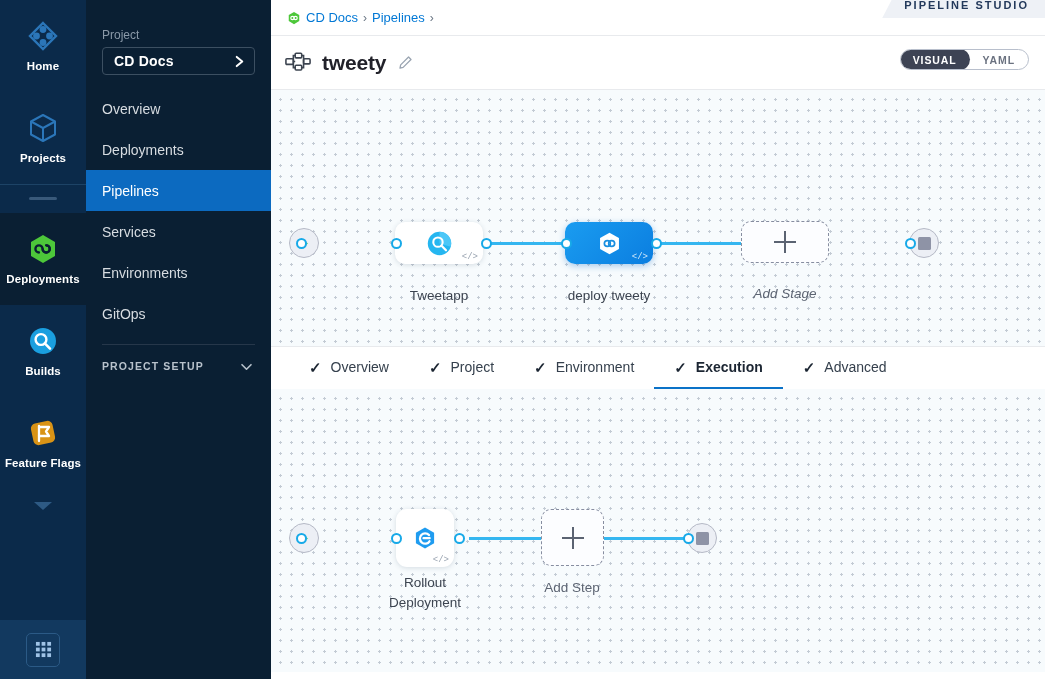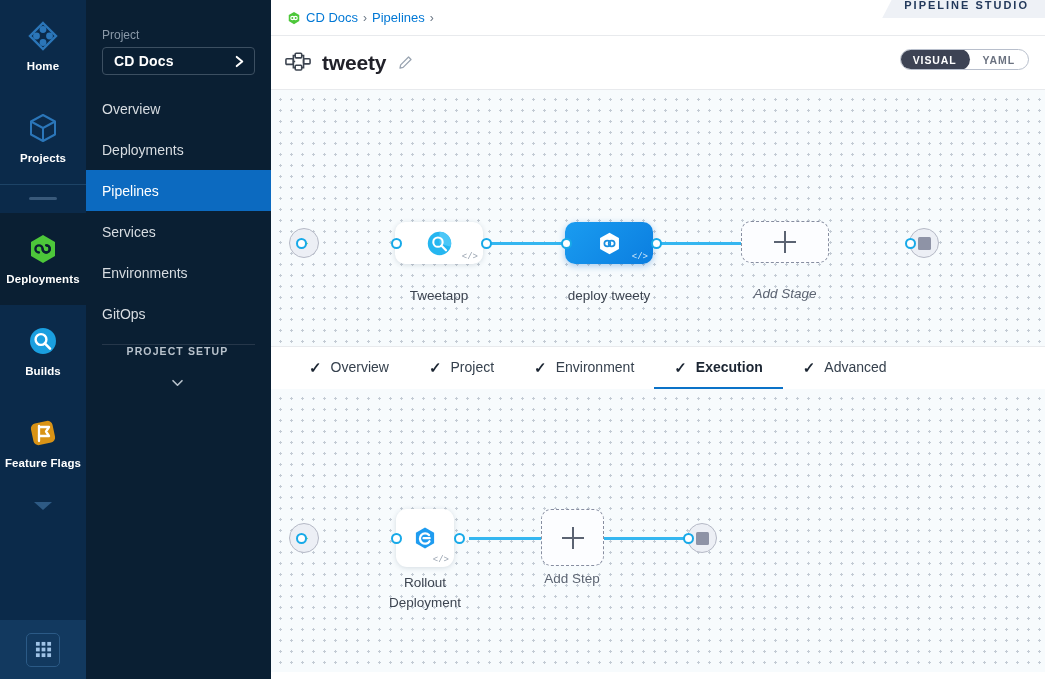--- a/index.html
+++ b/index.html
@@ -74,21 +74,21 @@
   .side-nav-item {
     height: 41px; display: flex; align-items: center;
     padding-left: 16px; color: #d7dce1; font-size: 14px;
     cursor: pointer;
   }
   .side-nav-item.active { background: #0c6ac0; color: #ffffff; }
   .side-sep { height: 1px; background: #26374a; margin: 10px 16px 0 16px; }
   .side-setup {
     height: 42px; display: flex; align-items: center; justify-content: space-between;
     padding: 0 18px 0 16px; color: #b8c2cc; font-size: 10.5px;
-    font-weight: bold; letter-spacing: 1.1px; cursor: pointer; flex-direction: column;
+    font-weight: bold; letter-spacing: 1.1px; cursor: pointer;
   }
 
   
   .main { flex: 1 1 auto; height: 679px; position: relative; background: #fff; overflow: hidden; }
 
   .breadcrumb-bar {
     height: 36px; display: flex; align-items: center; padding-left: 16px; gap: 5px;
     border-bottom: 1px solid #e8eaed; position: relative; background: #fff;
   }
   .bc-link { color: #0278d5; font-size: 13px; cursor: pointer; }
@@ -479,21 +479,21 @@
       <div class="port" style="left:120px;top:144px;"></div>
       <div class="port" style="left:183px;top:144px;"></div>
       <div class="node-caption" style="left:79px;top:184px;">
         <div>Rollout</div>
         <div>Deployment</div>
       </div>
 
       <div class="node-add" style="left:270px;top:120px;width:63px;height:57px;">
         <div class="plus"></div>
       </div>
-      <div class="node-caption muted" style="left:226px;top:180px;">Add Step</div>
+      <div class="node-caption muted" style="left:226px;top:189px;">Add Step</div>
 
       <div class="term" style="left:416px;top:134px;">
         <div style="width:13px;height:13px;background:#8e93a6;border-radius:1.5px;"></div>
       </div>
       <div class="port" style="left:412px;top:144px;"></div>
     </div>
 
   </div>
 </div>
 

